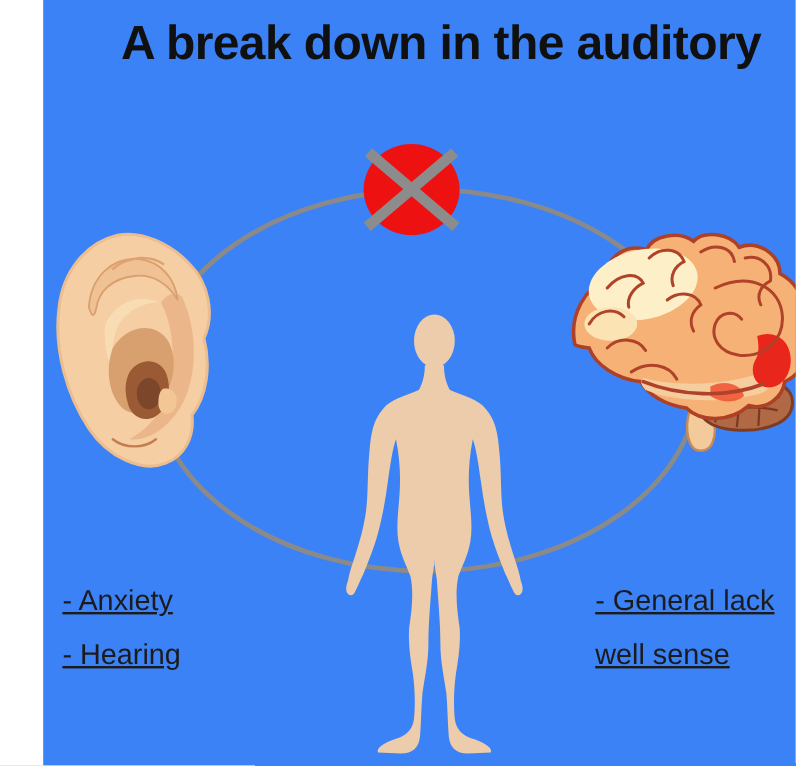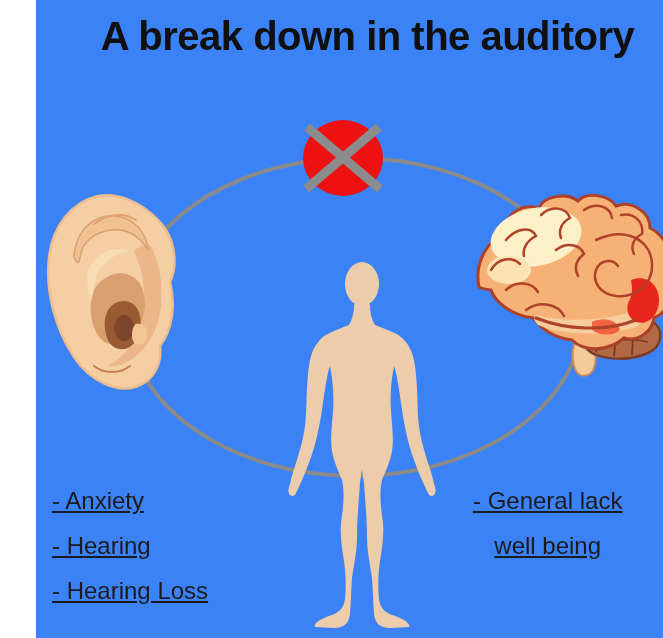--- a/index.html
+++ b/index.html
@@ -24,21 +24,21 @@
   .side-text{
     position:absolute;
     font-size:24px;
     line-height:45px;
     color:#1b1b1b;
     font-weight:400;
     white-space:nowrap;
     text-decoration:underline;
   }
   #left-list{left:16px;top:478px;}
-  #right-text{left:437px;top:478px;text-align:center;}
+  #right-text{left:460px;top:478px;}
 </style>
 </head>
 <body>
 
 <div id="canvas">
 
   <div class="title">
     <div>A break down in the auditory</div>
   </div>
 
@@ -212,21 +212,20 @@
         <path d="M 490,310 C 504,300 522,304 528,316"></path>
         <path d="M 520,250 C 530,242 544,244 548,254 C 540,260 538,268 542,276"></path>
         <path d="M 500,318 C 530,330 570,332 600,320" stroke-width="3"></path>
       </g>
     </g>
   </svg>
 
   <div class="side-text" id="left-list">
     <div>- Anxiety</div>
     <div>- Hearing</div>
-    <div>- Hearing Loss</div>
   </div>
 
   <div class="side-text" id="right-text">
     <div>- General lack</div>
-    <div>well being</div>
+    <div>well sense</div>
   </div>
 
 </div>
 
 </body></html>

